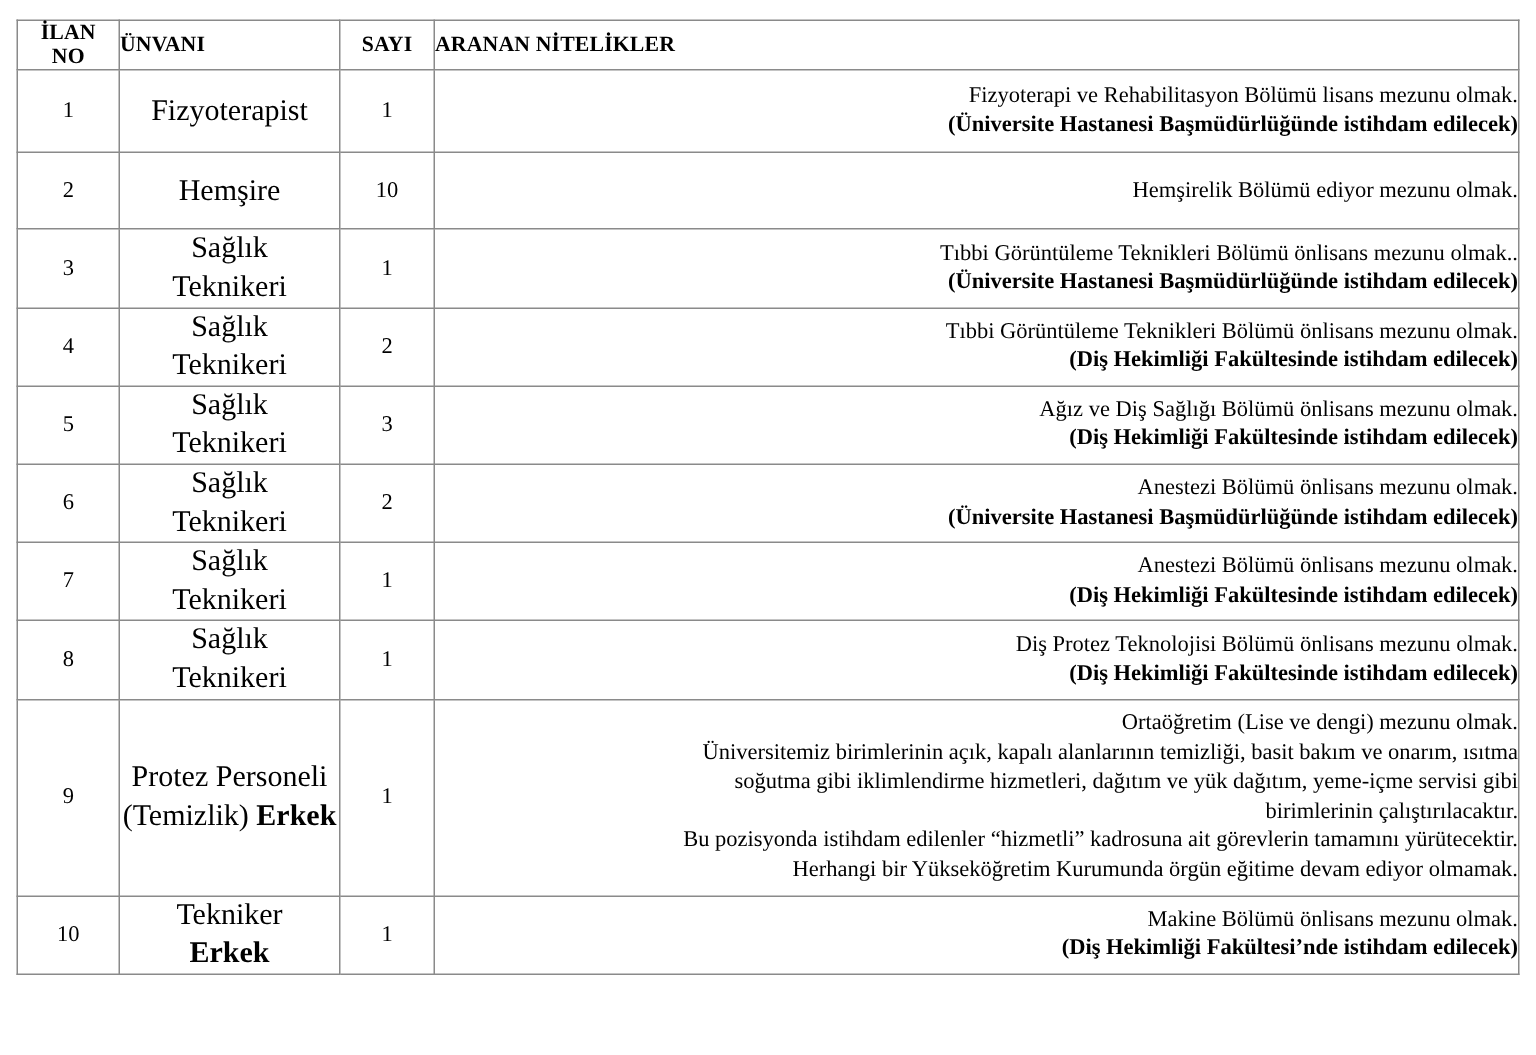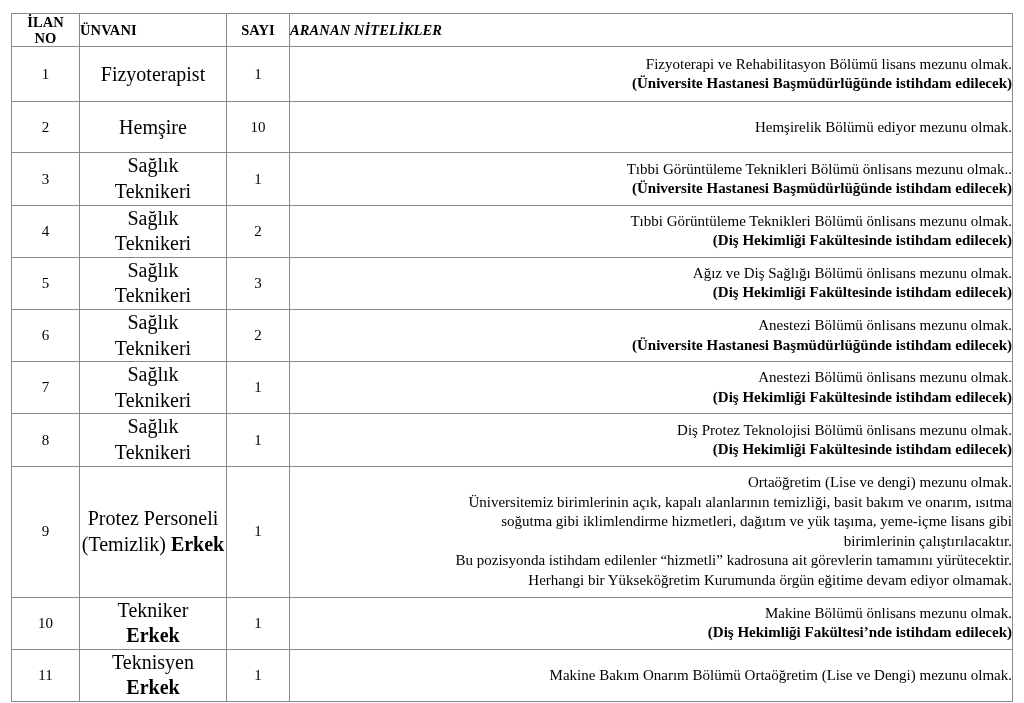--- a/index.html
+++ b/index.html
@@ -65,21 +65,20 @@
   th.h-title {
     text-align: left;
     padding-left: 9px;
   }
   th.h-count {
     text-align: center;
   }
   th.h-qual {
     text-align: left;
     padding-left: 9px;
-    font-style: italic;
   }
   .hdr-line { display: block; }
 
   
   td.cell-no {
     text-align: center;
     font-size: 15px;
     vertical-align: middle;
   }
   td.cell-title {
@@ -237,45 +236,34 @@
           <tr class="r-huge">
             <td class="cell-no">9</td>
             <td class="cell-title">
               <span class="title-line">Protez Personeli</span>
               <span class="title-line">(Temizlik) <span class="title-inline-bold">Erkek</span></span>
             </td>
             <td class="cell-count">1</td>
             <td class="cell-qual">
               <span class="qual-line">Ortaöğretim (Lise ve dengi) mezunu olmak.</span>
               <span class="qual-line">Üniversitemiz birimlerinin açık, kapalı alanlarının temizliği, basit bakım ve onarım, ısıtma</span>
-              <span class="qual-line">soğutma gibi iklimlendirme hizmetleri, dağıtım ve yük taşıma, yeme-içme lisans gibi</span>
+              <span class="qual-line">soğutma gibi iklimlendirme hizmetleri, dağıtım ve yük dağıtım, yeme-içme servisi gibi</span>
               <span class="qual-line">birimlerinin çalıştırılacaktır.</span>
               <span class="qual-line">Bu pozisyonda istihdam edilenler “hizmetli” kadrosuna ait görevlerin tamamını yürütecektir.</span>
               <span class="qual-line">Herhangi bir Yükseköğretim Kurumunda örgün eğitime devam ediyor olmamak.</span>
             </td>
           </tr>
           <tr class="r-short">
             <td class="cell-no">10</td>
             <td class="cell-title">
               <span class="title-line">Tekniker</span>
               <span class="title-line b">Erkek</span>
             </td>
             <td class="cell-count">1</td>
             <td class="cell-qual">
               <span class="qual-line">Makine Bölümü önlisans mezunu olmak.</span>
               <span class="qual-line b">(Diş Hekimliği Fakültesi’nde istihdam edilecek)</span>
-            </td>
-          </tr>
-          <tr class="r-mid">
-            <td class="cell-no">11</td>
-            <td class="cell-title">
-              <span class="title-line">Teknisyen</span>
-              <span class="title-line b">Erkek</span>
-            </td>
-            <td class="cell-count">1</td>
-            <td class="cell-qual">
-              <span class="qual-line"> Makine Bakım Onarım Bölümü Ortaöğretim (Lise ve Dengi) mezunu olmak.</span>
             </td>
           </tr>
         </tbody>
     </table>
   </div>
 </div>
 
 </body></html>

